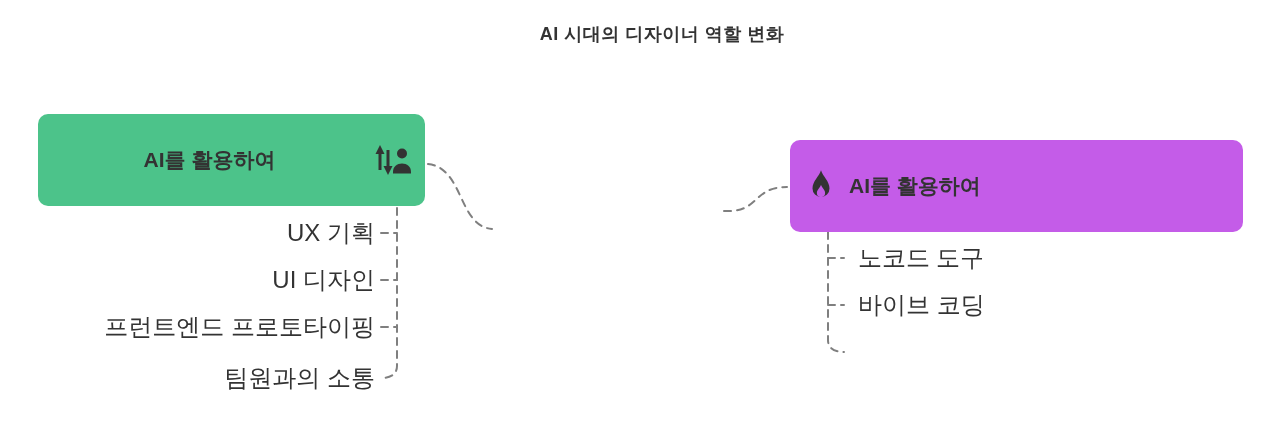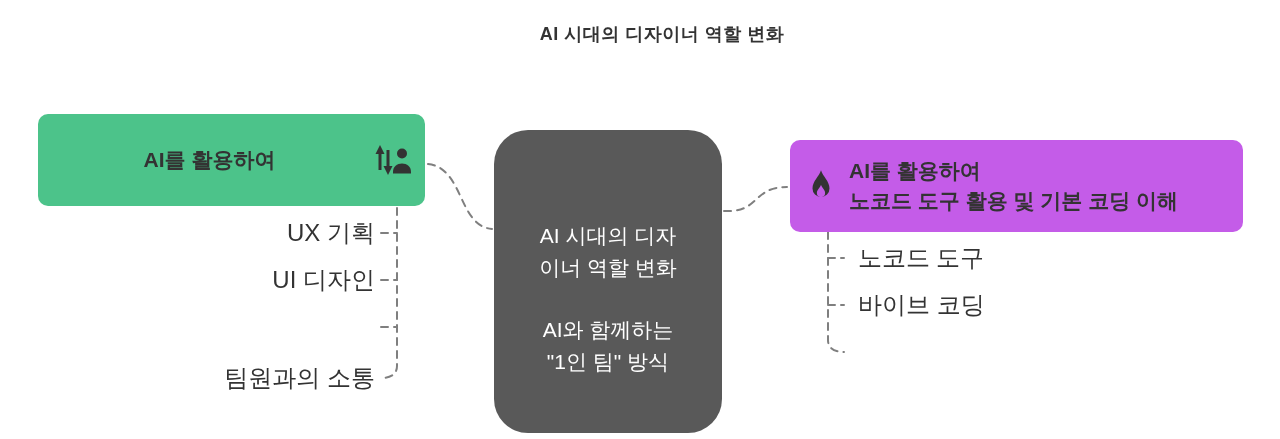--- a/index.html
+++ b/index.html
@@ -76,39 +76,32 @@
         <line x1="7" y1="28" x2="7" y2="11" stroke="#333333" stroke-width="3"></line>
         <polygon points="2.5,12 7,3 11.5,12" fill="#333333"></polygon>
         <line x1="15" y1="8" x2="15" y2="25" stroke="#333333" stroke-width="3"></line>
         <polygon points="10.5,24 15,33 19.5,24" fill="#333333"></polygon>
       </svg>
     </span>
   </div>
 
   <div class="leaf leaf-left ll-0">UX 기획</div>
   <div class="leaf leaf-left ll-1">UI 디자인</div>
+  <div class="leaf leaf-left ll-2">프런트엔드 프로토타이핑</div>
   <div class="leaf leaf-left ll-3">팀원과의 소통</div>
 
-  <div class="node-center">
-    <div>AI 시대의 디자</div>
-    <div>이너 역할 변화</div>
-    <div class="spacer"></div>
-    <div>AI와 함께하는</div>
-    <div>"1인 팀" 방식</div>
-  </div>
 
   <div class="node node-purple">
     <span class="node-icon">
       <svg width="30" height="34" viewBox="0 0 24 28">
         <path d="M12 1 C13.5 6 19 10 19 16 A7 7 0 0 1 5 16 C5 10 10.5 6 12 1 Z" fill="#333333"></path>
         <path d="M12 13 C12.6 15.5 15.4 17 15.4 19.8 A3.4 3.4 0 0 1 8.6 19.8 C8.6 17 11.4 15.5 12 13 Z" fill="#c45ce8"></path>
       </svg>
     </span>
     <div class="ntext">
       <div>AI를 활용하여</div>
-      <div>노코드 도구 활용 및 기본 코딩 이해</div>
     </div>
   </div>
 
   <div class="leaf leaf-right rl-0">노코드 도구</div>
   <div class="leaf leaf-right rl-1">바이브 코딩</div>
 
 </div>
 
 </body></html>

